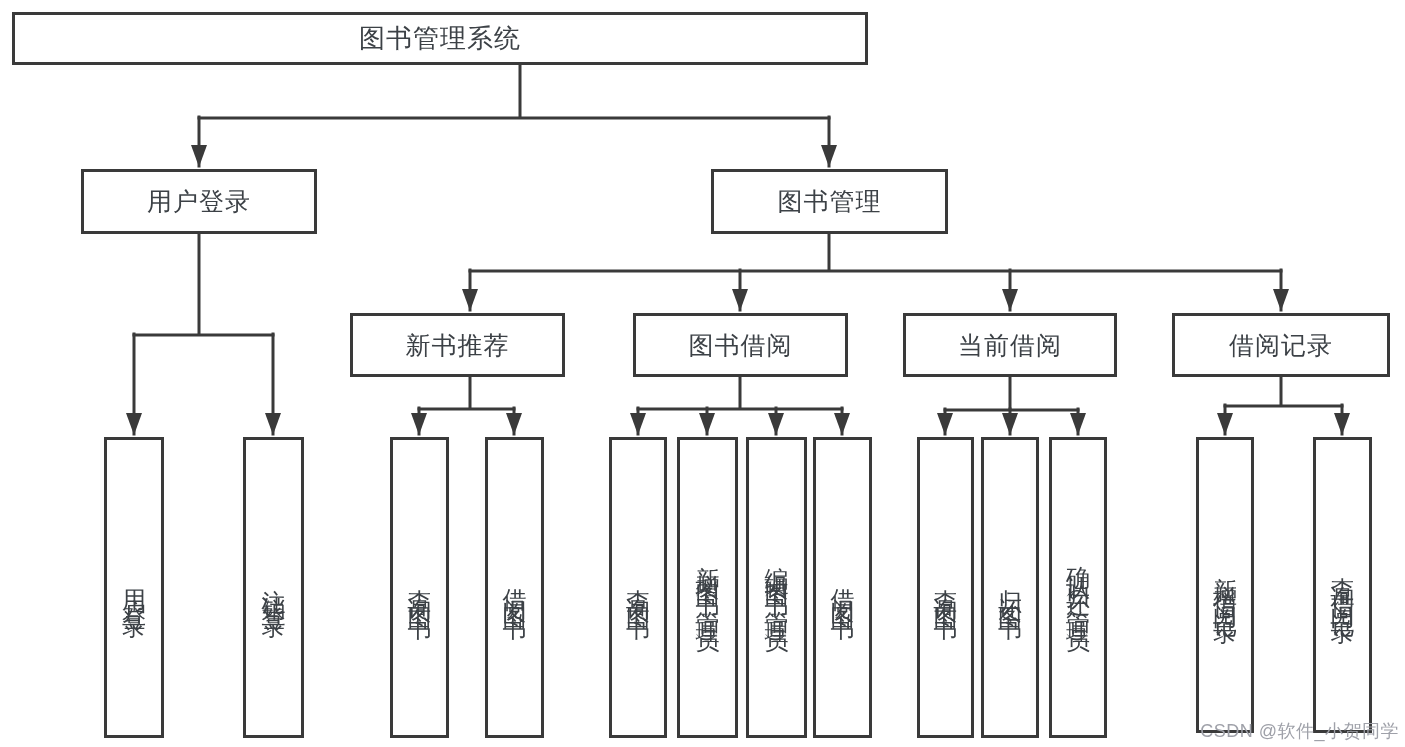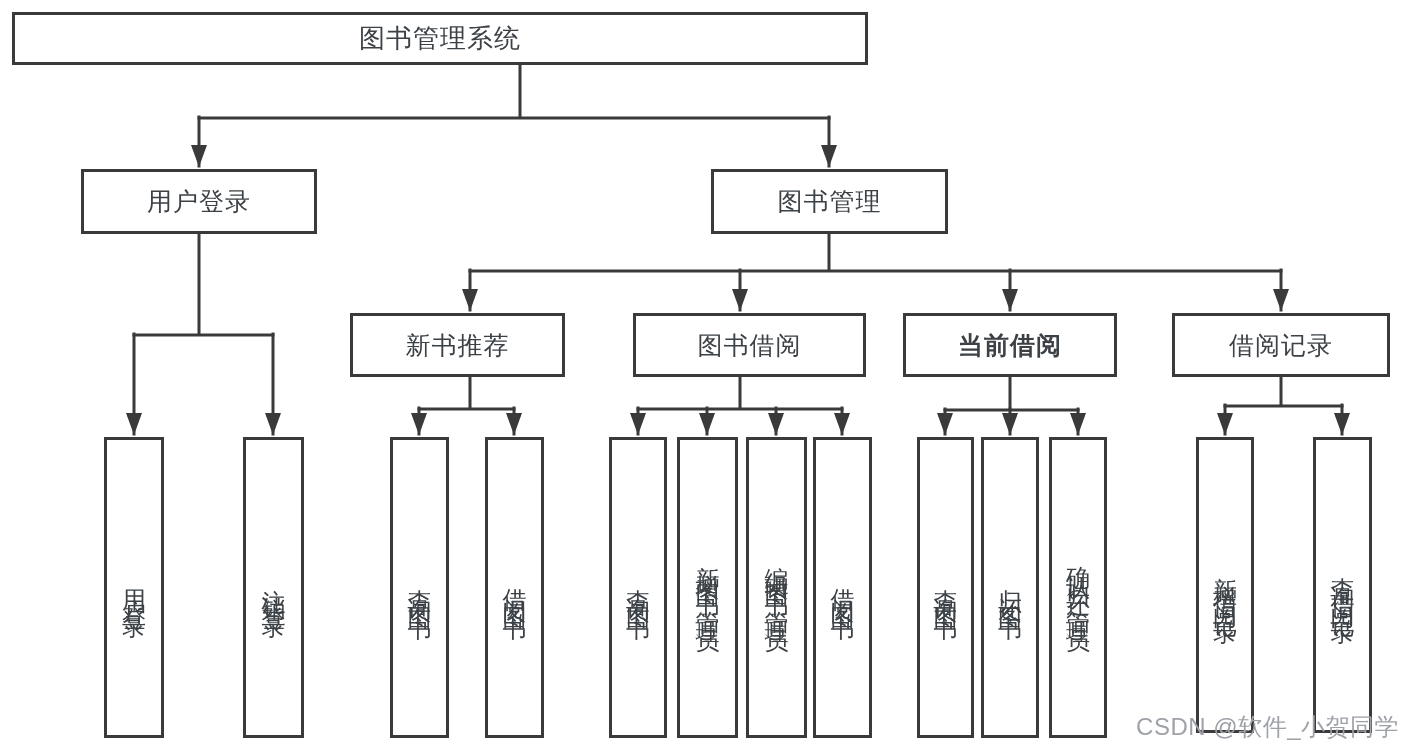--- a/index.html
+++ b/index.html
@@ -39,21 +39,21 @@
     text-orientation: mixed;
     letter-spacing: 9px;
     font-size: 24px;
     white-space: normal;
     line-height: 1;
   }
   .watermark {
     position: absolute;
     right: 6px;
     bottom: 4px;
-    font-size: 24px;
+    font-size: 18px;
     color: #9fa1a9;
     letter-spacing: 0.5px;
   }
 </style>
 </head>
 <body>
 
 <div class="stage">
 
   <svg class="connectors" viewBox="0 0 1405 747" xmlns="http://www.w3.org/2000/svg">
@@ -106,24 +106,24 @@
   <div class="node" style="left:81px; top:169px; width:236px; height:65px;">
     <span class="lbl">用户登录</span>
   </div>
   <div class="node" style="left:711px; top:169px; width:237px; height:65px;align-items:center;">
     <span class="lbl">图书管理</span>
   </div>
 
   <div class="node" style="left:350px; top:313px; width:215px; height:64px;">
     <span class="lbl">新书推荐</span>
   </div>
-  <div class="node" style="left:633px; top:313px; width:233px; height:64px;text-align:right;">
+  <div class="node" style="left:633px; top:313px; width:215px; height:64px;text-align:right;">
     <span class="lbl">图书借阅</span>
   </div>
-  <div class="node" style="left:903px; top:313px; width:214px; height:64px;font-weight:bold;">
+  <div class="node" style="left:903px; top:313px; width:214px; height:64px;">
     <span class="lbl">当前借阅</span>
   </div>
   <div class="node" style="left:1172px; top:313px; width:218px; height:64px;">
     <span class="lbl">借阅记录</span>
   </div>
 
   <div class="node v" style="left:104px; top:437px; width:60px; height:301px;">
     <span class="lbl">用户登录</span>
   </div>
   <div class="node v" style="left:243px; top:437px; width:61px; height:301px;">

